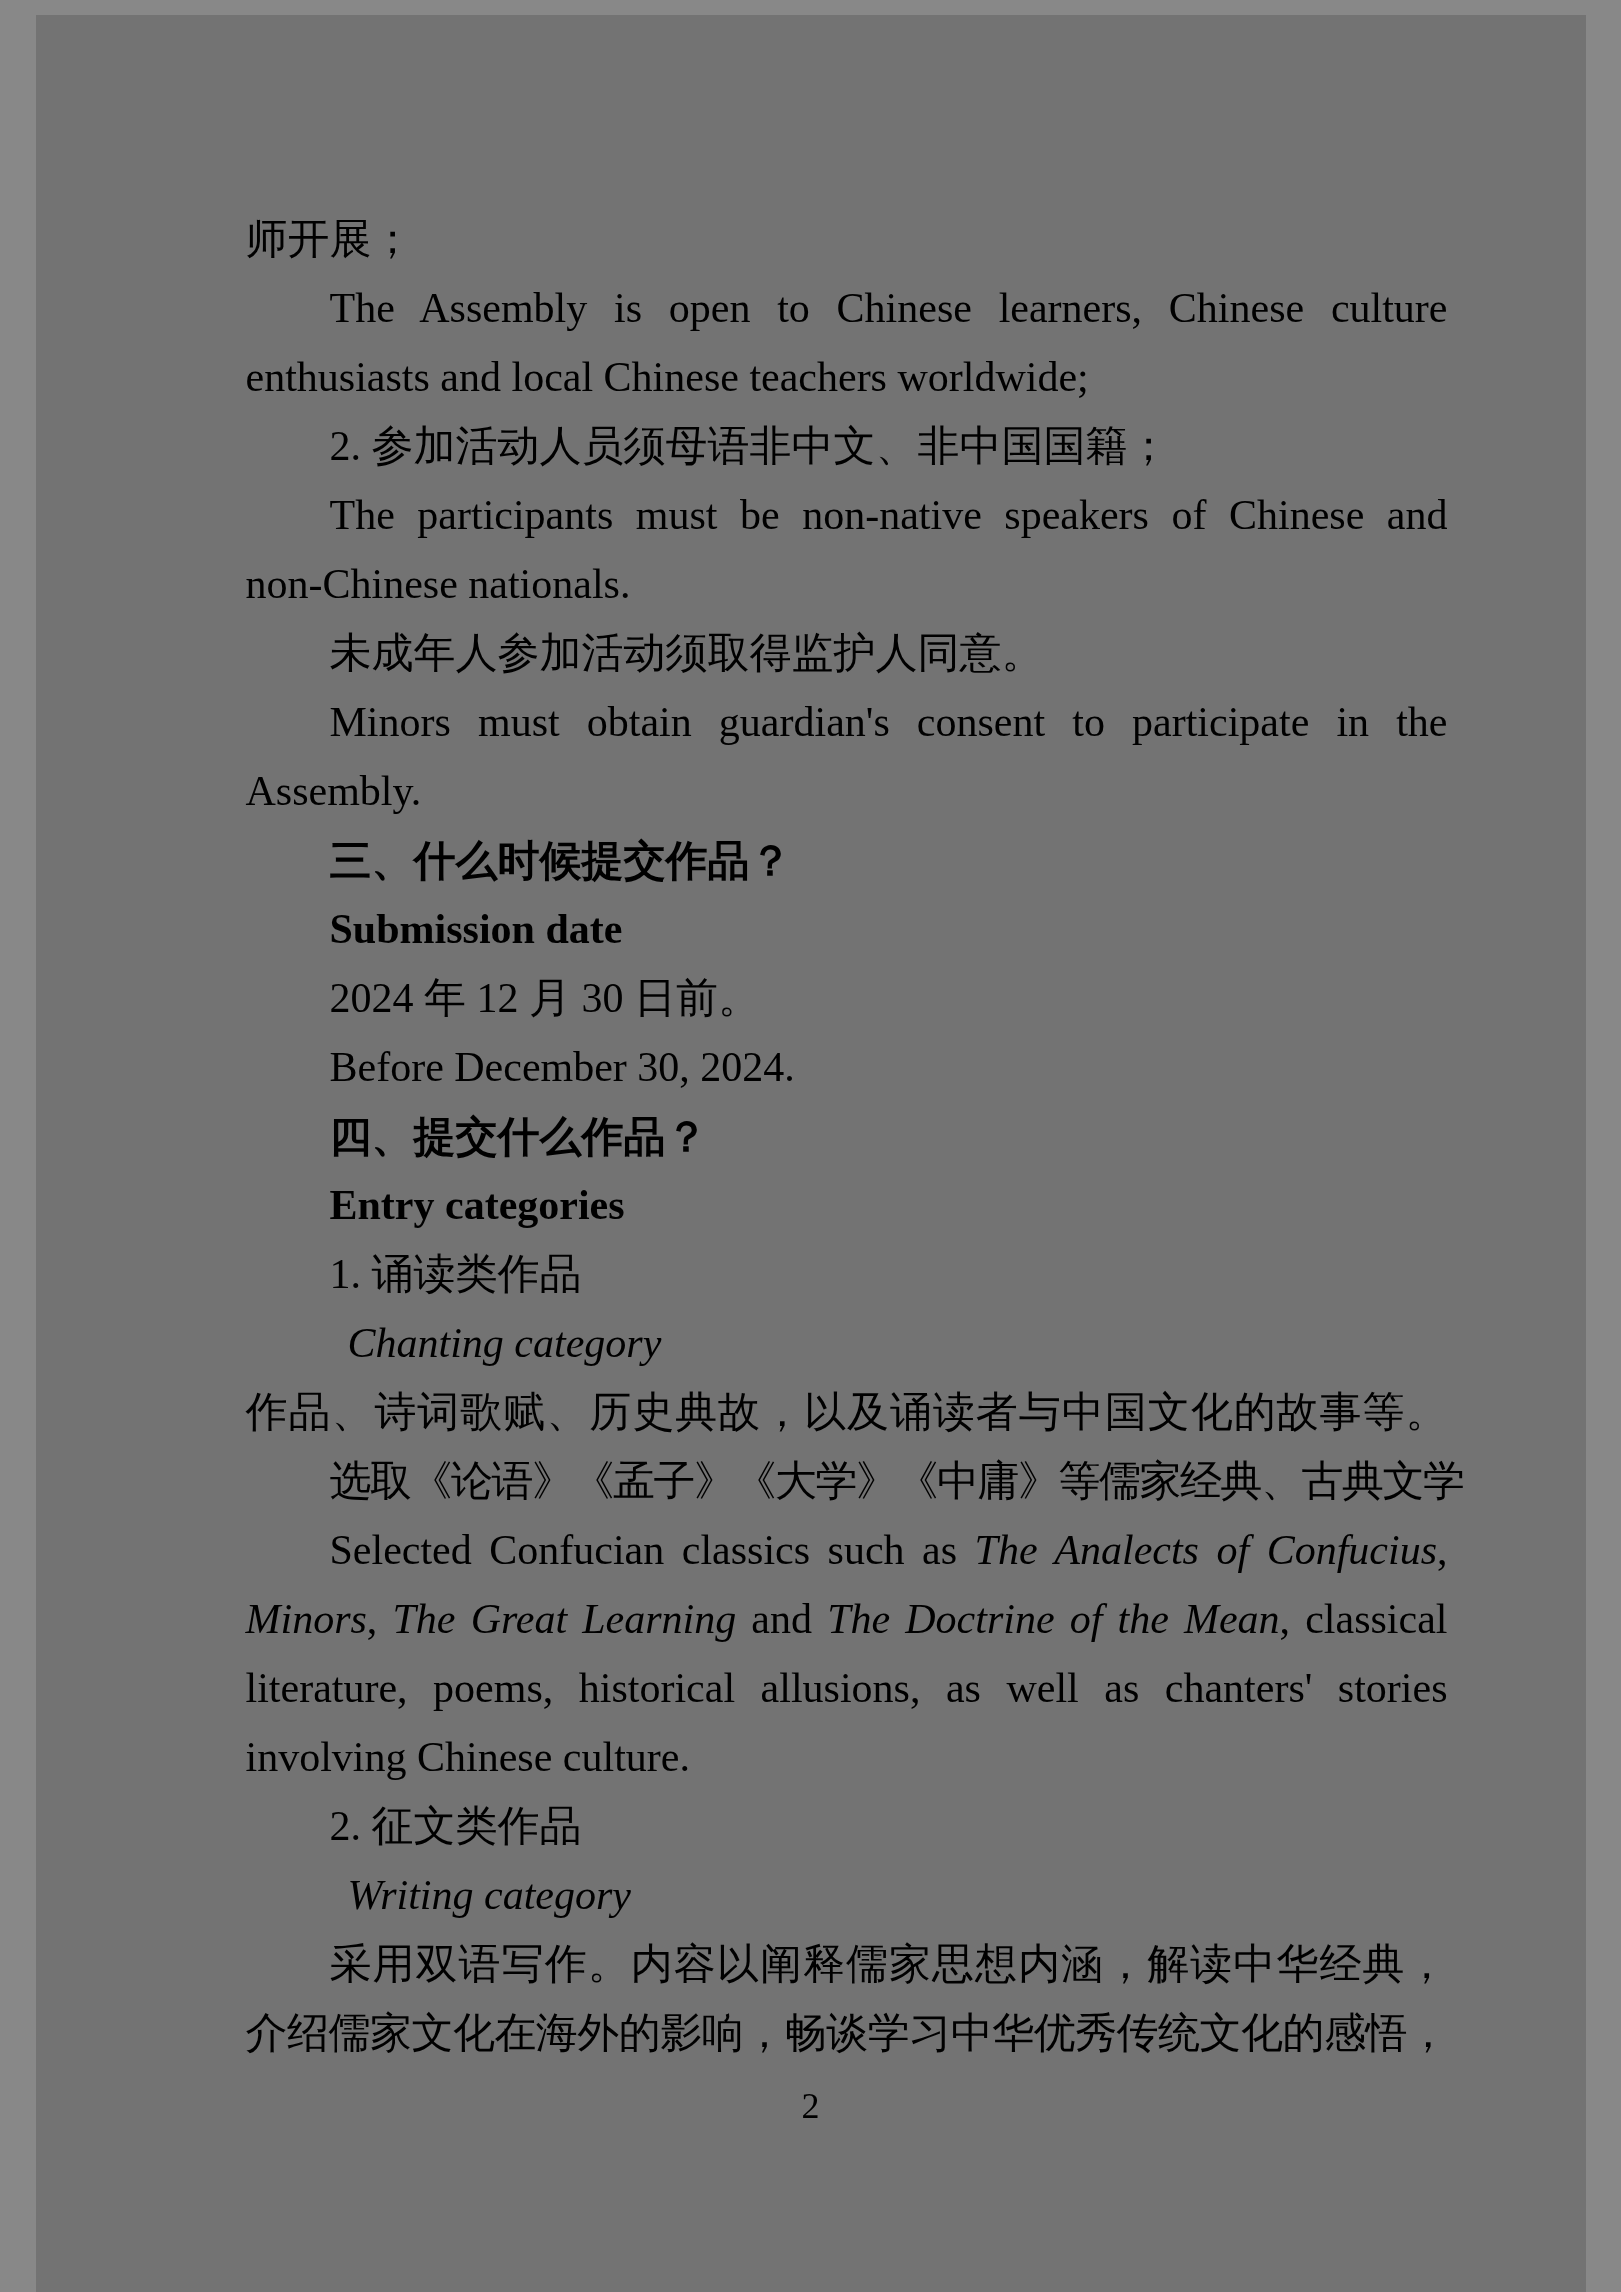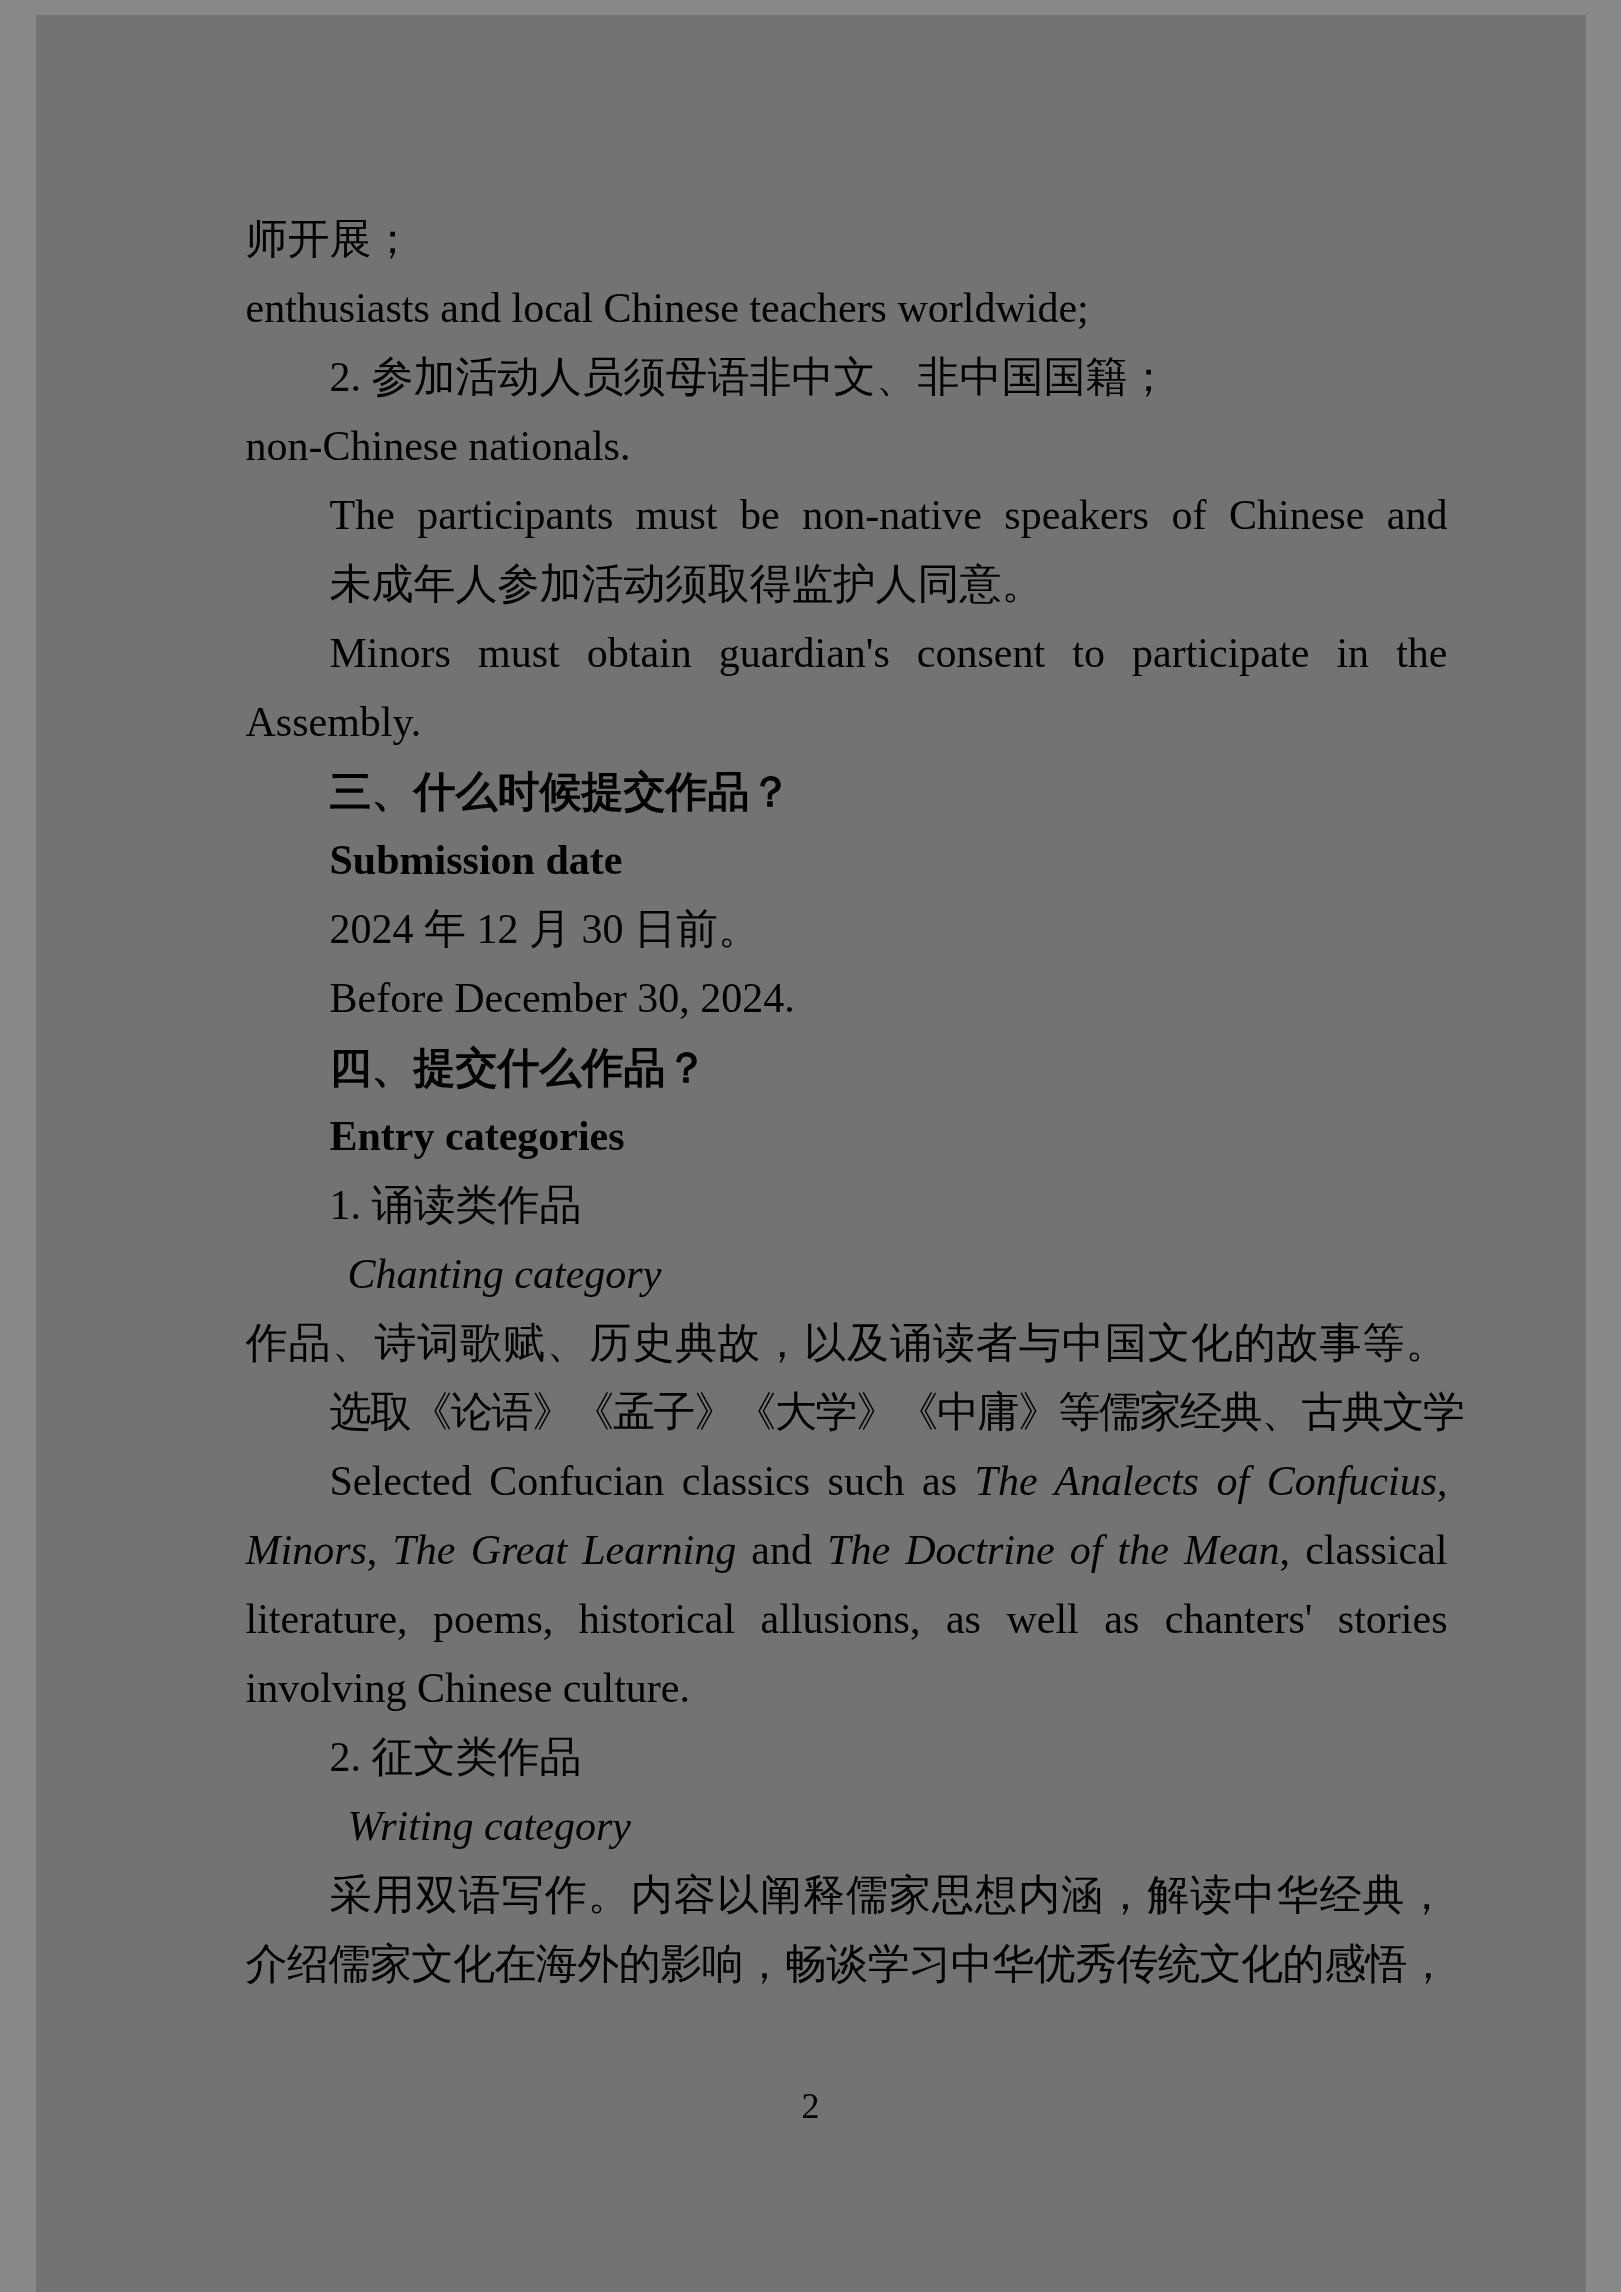--- a/index.html
+++ b/index.html
@@ -51,24 +51,25 @@
     line-height: 43px;
     font-family: "Liberation Serif", "DejaVu Serif", serif;
   }
 </style>
 </head>
 <body>
 
 <div class="page">
   <div class="doc-body">
       <div class="line cn ind-none"><span>师开展；</span></div>
+      <div class="line en ind-para fill"><span>The Assembly is open to Chinese learners, Chinese culture</span></div>
       <div class="line en ind-none"><span>enthusiasts and local Chinese teachers worldwide;</span></div>
       <div class="line cn ind-para"><span>2. 参加活动人员须母语非中文、非中国国籍；</span></div>
+      <div class="line en ind-para fill"><span>The participants must be non-native speakers of Chinese and</span></div>
       <div class="line en ind-none"><span>non-Chinese nationals.</span></div>
-      <div class="line en ind-para fill"><span>The participants must be non-native speakers of Chinese and</span></div>
       <div class="line cn ind-para"><span>未成年人参加活动须取得监护人同意。</span></div>
       <div class="line en ind-para fill"><span>Minors must obtain guardian's consent to participate in the</span></div>
       <div class="line en ind-none"><span>Assembly.</span></div>
       <div class="line cn bold ind-para"><span>三、什么时候提交作品？</span></div>
       <div class="line en bold ind-para"><span>Submission date</span></div>
       <div class="line cn ind-para"><span>2024 年 12 月 30 日前。</span></div>
       <div class="line en ind-para"><span>Before December 30, 2024.</span></div>
       <div class="line cn bold ind-para"><span>四、提交什么作品？</span></div>
       <div class="line en bold ind-para"><span>Entry categories</span></div>
       <div class="line cn ind-para"><span>1. 诵读类作品</span></div>

